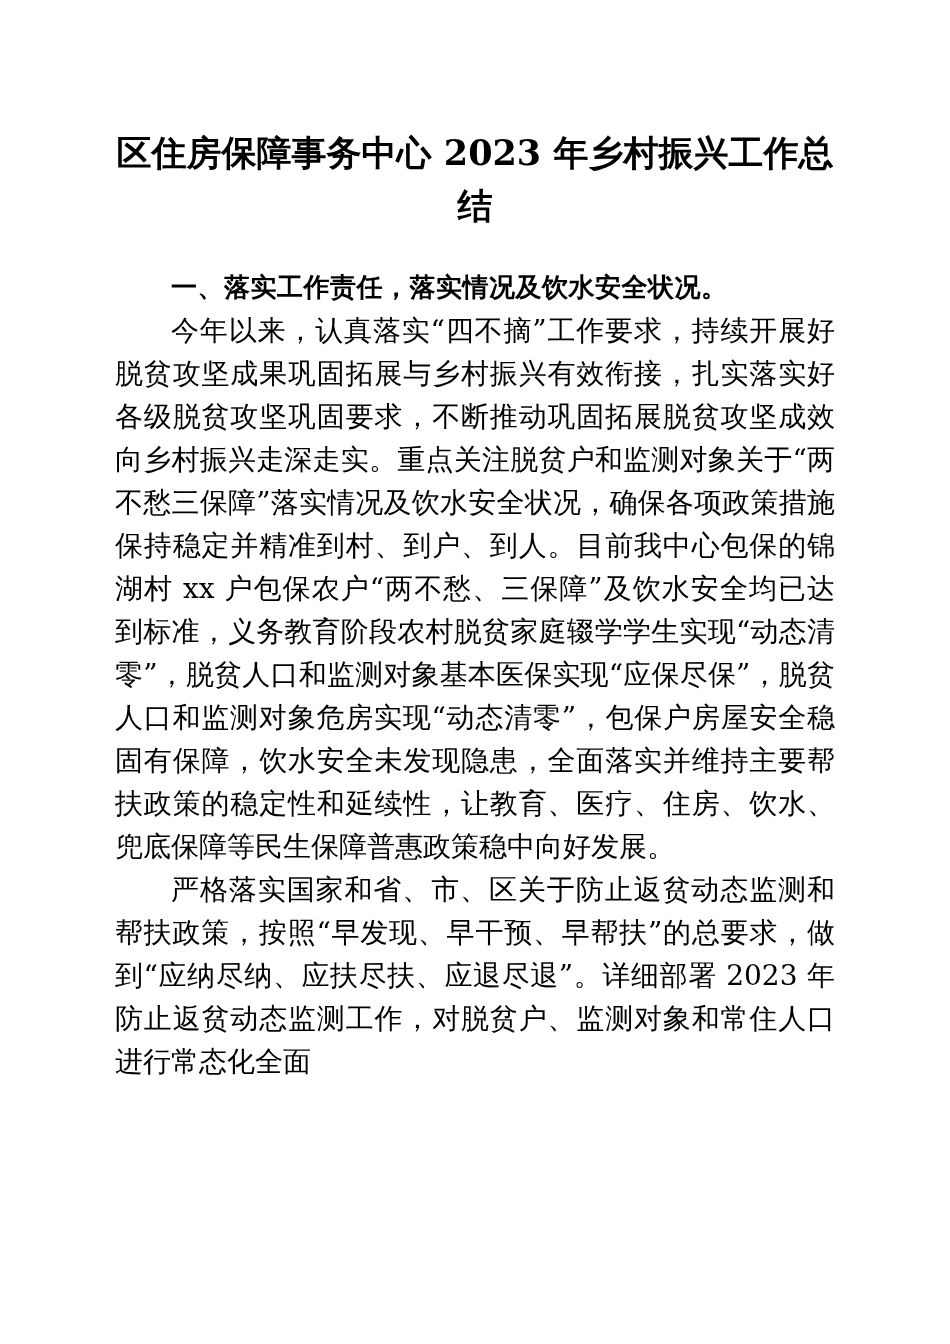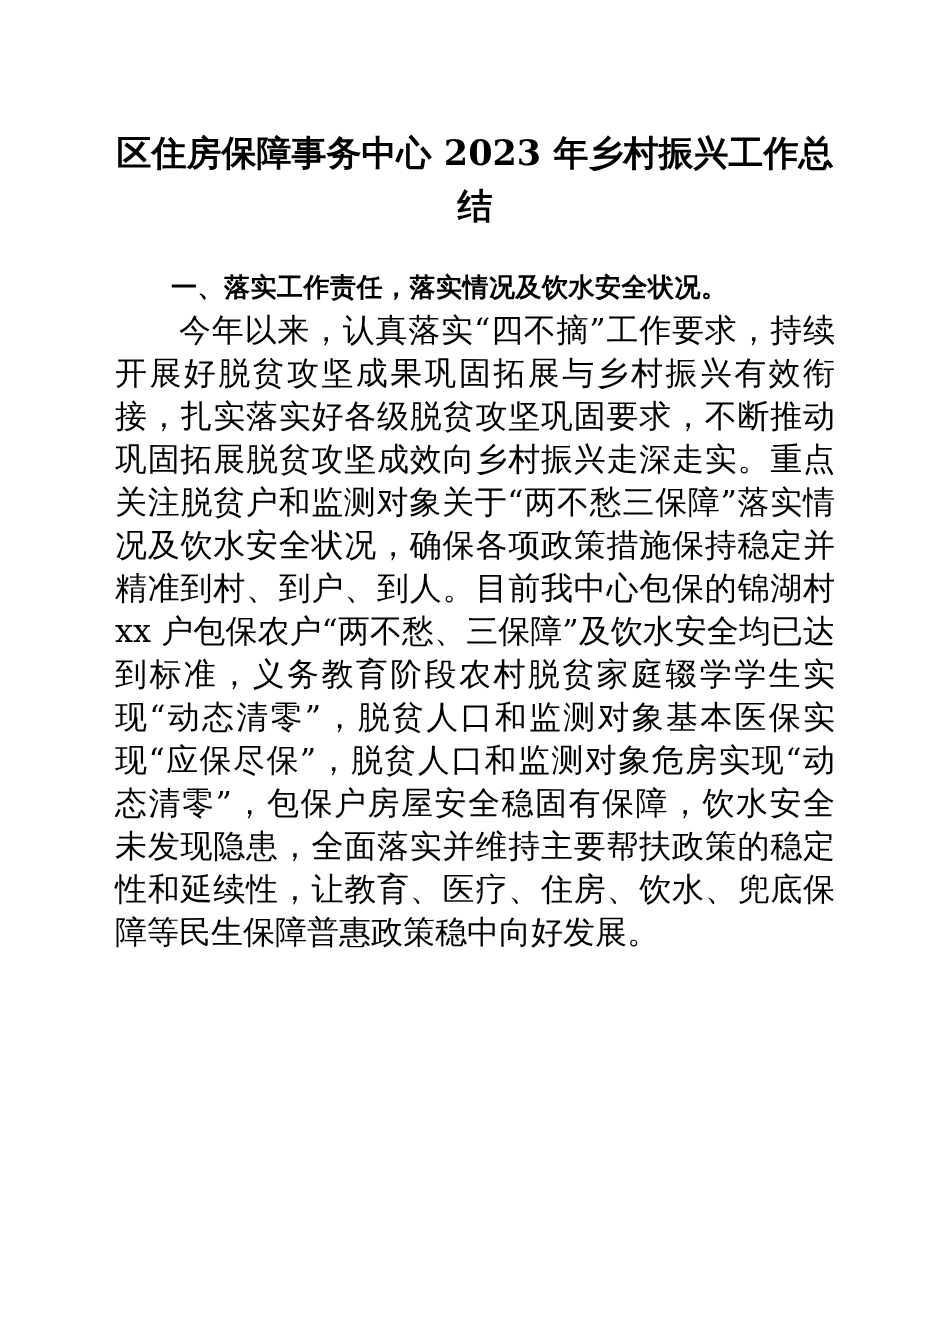--- a/index.html
+++ b/index.html
@@ -36,36 +36,37 @@
     font-weight: bold;
     font-size: 26px;
     line-height: 43px;
     text-indent: 2.15em;
     letter-spacing: 0.5px;
   }
   .body-paragraph {
     margin: 0;
     font-family: "DejaVu Serif", "Liberation Serif", serif;
     font-weight: normal;
-    font-size: 32px;
+    font-size: 28px;
     line-height: 43px;
     text-indent: 2em;
     text-align: justify;
     text-justify: inter-ideograph;
     letter-spacing: 0px;
   }
 </style>
 </head>
 <body>
 
 <div class="page">
 
   <h1 class="doc-title">区住房保障事务中心 2023 年乡村振兴工作总结</h1>
 
   <section>
     <h2 class="section-heading">一、落实工作责任，落实情况及饮水安全状况。</h2>
     <p class="body-paragraph">今年以来，认真落实“四不摘”工作要求，持续开展好脱贫攻坚成果巩固拓展与乡村振兴有效衔接，扎实落实好各级脱贫攻坚巩固要求，不断推动巩固拓展脱贫攻坚成效向乡村振兴走深走实。重点关注脱贫户和监测对象关于“两不愁三保障”落实情况及饮水安全状况，确保各项政策措施保持稳定并精准到村、到户、到人。目前我中心包保的锦湖村 xx 户包保农户“两不愁、三保障”及饮水安全均已达到标准，义务教育阶段农村脱贫家庭辍学学生实现“动态清零”，脱贫人口和监测对象基本医保实现“应保尽保”，脱贫人口和监测对象危房实现“动态清零”，包保户房屋安全稳固有保障，饮水安全未发现隐患，全面落实并维持主要帮扶政策的稳定性和延续性，让教育、医疗、住房、饮水、兜底保障等民生保障普惠政策稳中向好发展。</p>
   </section>
 
   <section>
+    <p class="body-paragraph">严格落实国家和省、市、区关于防止返贫动态监测和帮扶政策，按照“早发现、早干预、早帮扶”的总要求，做到“应纳尽纳、应扶尽扶、应退尽退”。详细部署 2023 年防止返贫动态监测工作，对脱贫户、监测对象和常住人口进行常态化全面</p>
   </section>
 
 </div>
 
 </body></html>

